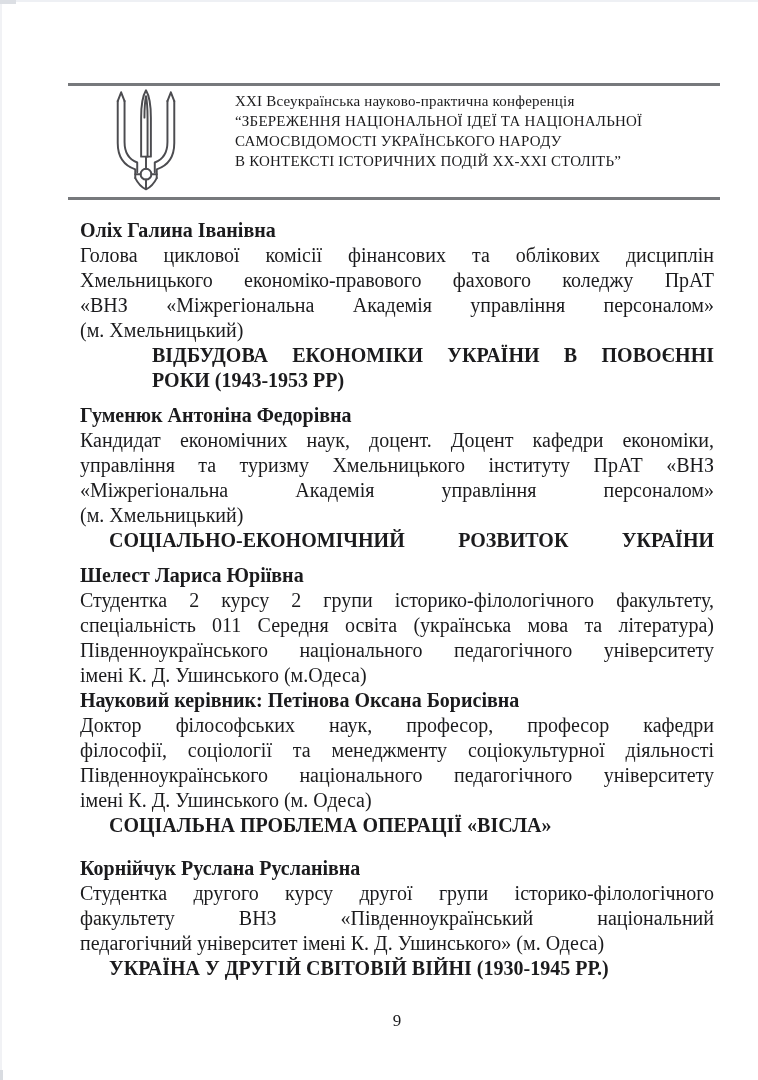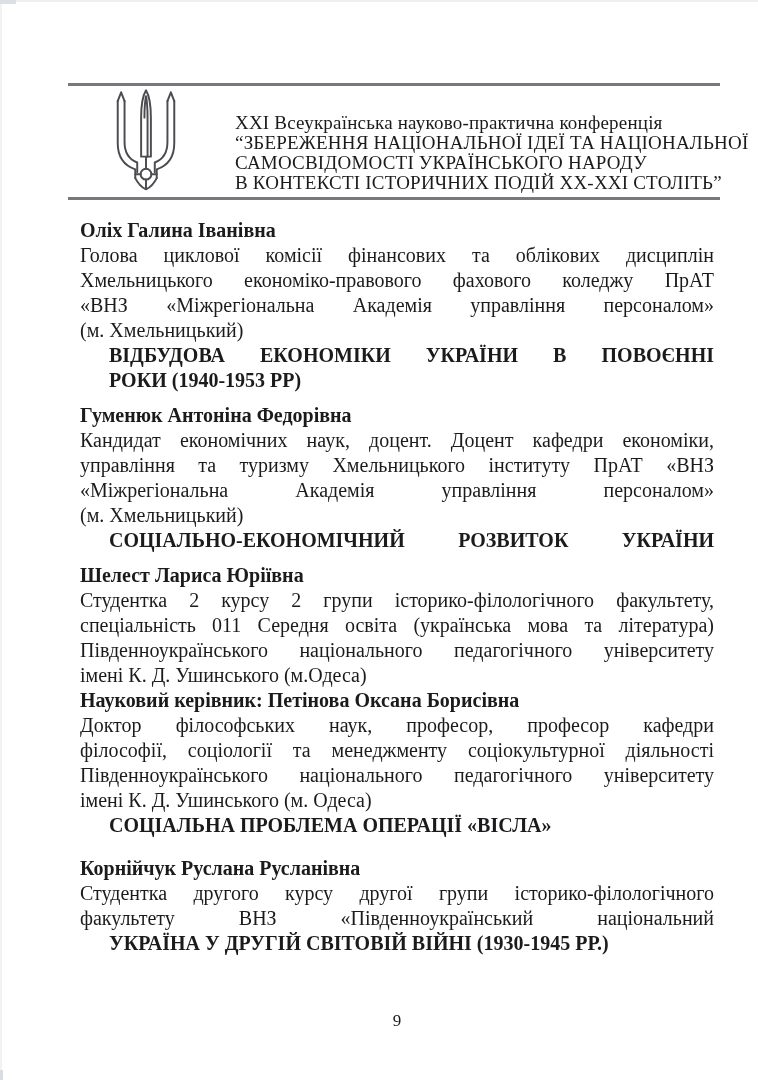--- a/index.html
+++ b/index.html
@@ -13,37 +13,37 @@
   .edge-left{position:absolute;top:0;left:0;width:2px;height:1080px;background:#f1f2f5;}
   .edge-corner{position:absolute;top:0;left:0;width:16px;height:4px;background:#dcdfe4;}
   .edge-bottom-tick{position:absolute;left:0;top:1070px;width:3px;height:10px;background:#d9dce1;}
 
   
   .rule{position:absolute;left:68px;width:652px;height:3px;background:#77797c;}
   .rule-top{top:83px;}
   .rule-bottom{top:197px;}
   .logo{position:absolute;top:88px;left:107px;width:78px;height:108px;}
   .header-text{
-    position:absolute;top:113px;left:235px;width:480px;
-    font-size:19px;line-height:20px;letter-spacing:.2px;
+    position:absolute;top:91px;left:235px;width:480px;
+    font-size:15px;line-height:20px;letter-spacing:.2px;
   }
   .header-text .ht-line{white-space:nowrap;}
 
   
   main{position:absolute;top:218px;left:80px;width:634px;font-size:20px;line-height:25px;}
   .entry{margin-top:10px;}
   .entry:first-child{margin-top:0;}
   .entry:nth-child(4){margin-top:18px;}
   .para{margin:0;}
   .para .jl{text-align:justify;text-align-last:justify;}
   .para .jl.last{text-align-last:left;}
   .para.name{font-weight:bold;}
   .para.name .jl{text-align:left;text-align-last:left;}
   .para.title{font-weight:bold;margin-left:29px;}
-  .entry:first-child .para.title{margin-left:29px;}
+  .entry:first-child .para.title{margin-left:72px;}
 
   .page-number{
     position:absolute;top:1010px;left:80px;width:634px;
     text-align:center;font-size:17px;line-height:22px;
   }
 </style>
 </head>
 <body>
 
 <div class="edge-top"></div>
@@ -93,21 +93,21 @@
         <div class="jl last">Оліх Галина Іванівна</div>
       </div>
       <div class="para body">
         <div class="jl">Голова циклової комісії фінансових та облікових дисциплін</div>
         <div class="jl">Хмельницького економіко-правового фахового коледжу ПрАТ</div>
         <div class="jl">«ВНЗ «Міжрегіональна Академія управління персоналом»</div>
         <div class="jl last">(м. Хмельницький)</div>
       </div>
       <div class="para title">
         <div class="jl">ВІДБУДОВА ЕКОНОМІКИ УКРАЇНИ В ПОВОЄННІ</div>
-        <div class="jl last">РОКИ (1940-1953 РР)</div>
+        <div class="jl last">РОКИ (1943-1953 РР)</div>
       </div>
     </section>
     <section class="entry">
       <div class="para name">
         <div class="jl last">Гуменюк Антоніна Федорівна</div>
       </div>
       <div class="para body">
         <div class="jl">Кандидат економічних наук, доцент. Доцент кафедри економіки,</div>
         <div class="jl">управління та туризму Хмельницького інституту ПрАТ «ВНЗ</div>
         <div class="jl">«Міжрегіональна Академія управління персоналом»</div>
@@ -140,20 +140,21 @@
         <div class="jl last">СОЦІАЛЬНА ПРОБЛЕМА ОПЕРАЦІЇ «ВІСЛА»</div>
       </div>
     </section>
     <section class="entry">
       <div class="para name">
         <div class="jl last">Корнійчук Руслана Русланівна</div>
       </div>
       <div class="para body">
         <div class="jl">Студентка другого курсу другої групи історико-філологічного</div>
         <div class="jl">факультету ВНЗ «Південноукраїнський національний</div>
+        <div class="jl last">педагогічний університет імені К. Д. Ушинського» (м. Одеса)</div>
       </div>
       <div class="para title">
         <div class="jl last">УКРАЇНА У ДРУГІЙ СВІТОВІЙ ВІЙНІ (1930-1945 РР.)</div>
       </div>
     </section>
   </main>
 
 <div class="page-number">9</div>
 
 </body></html>

